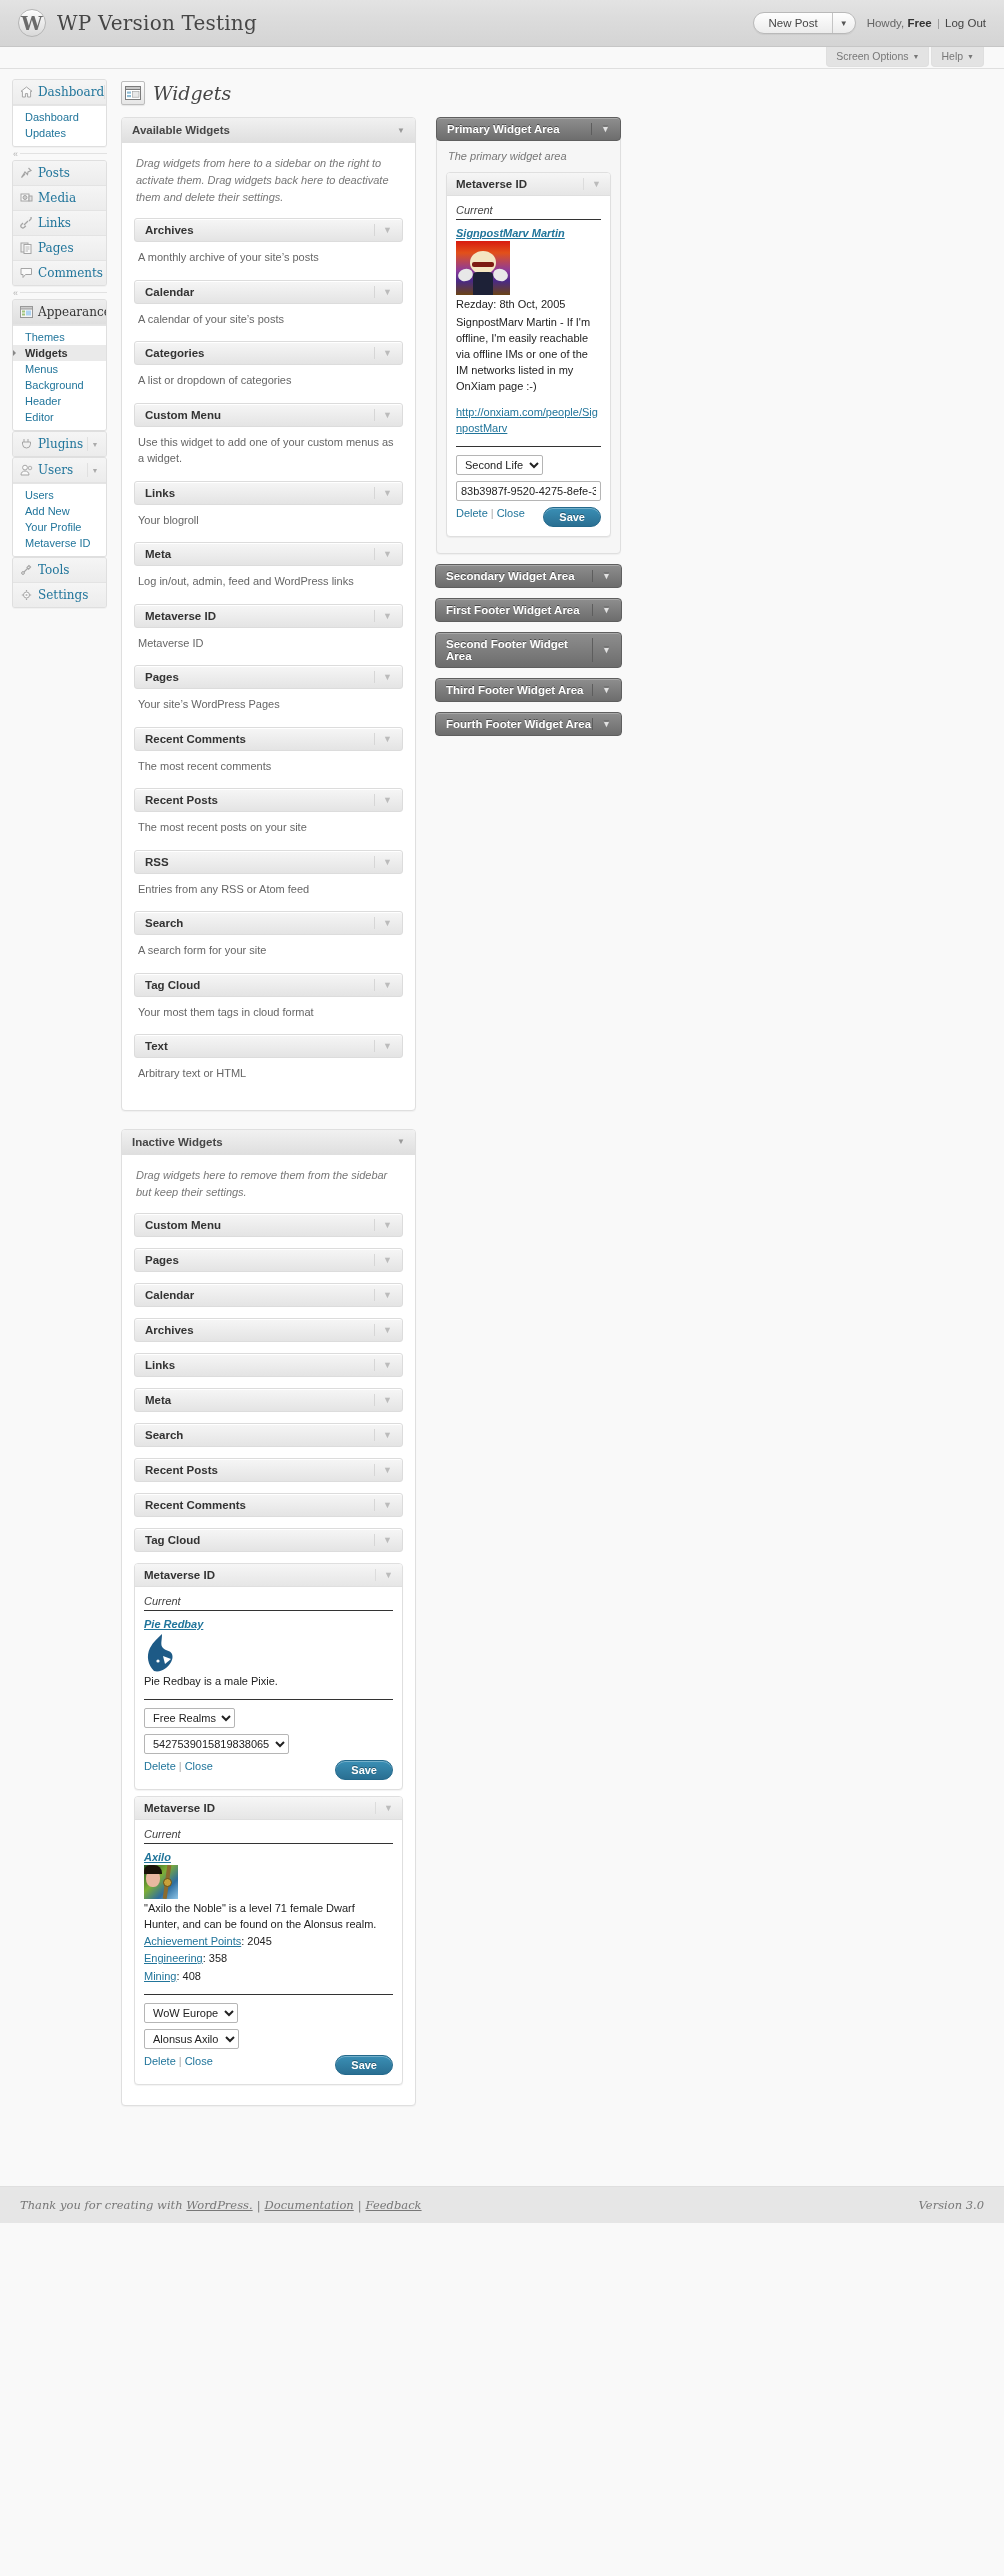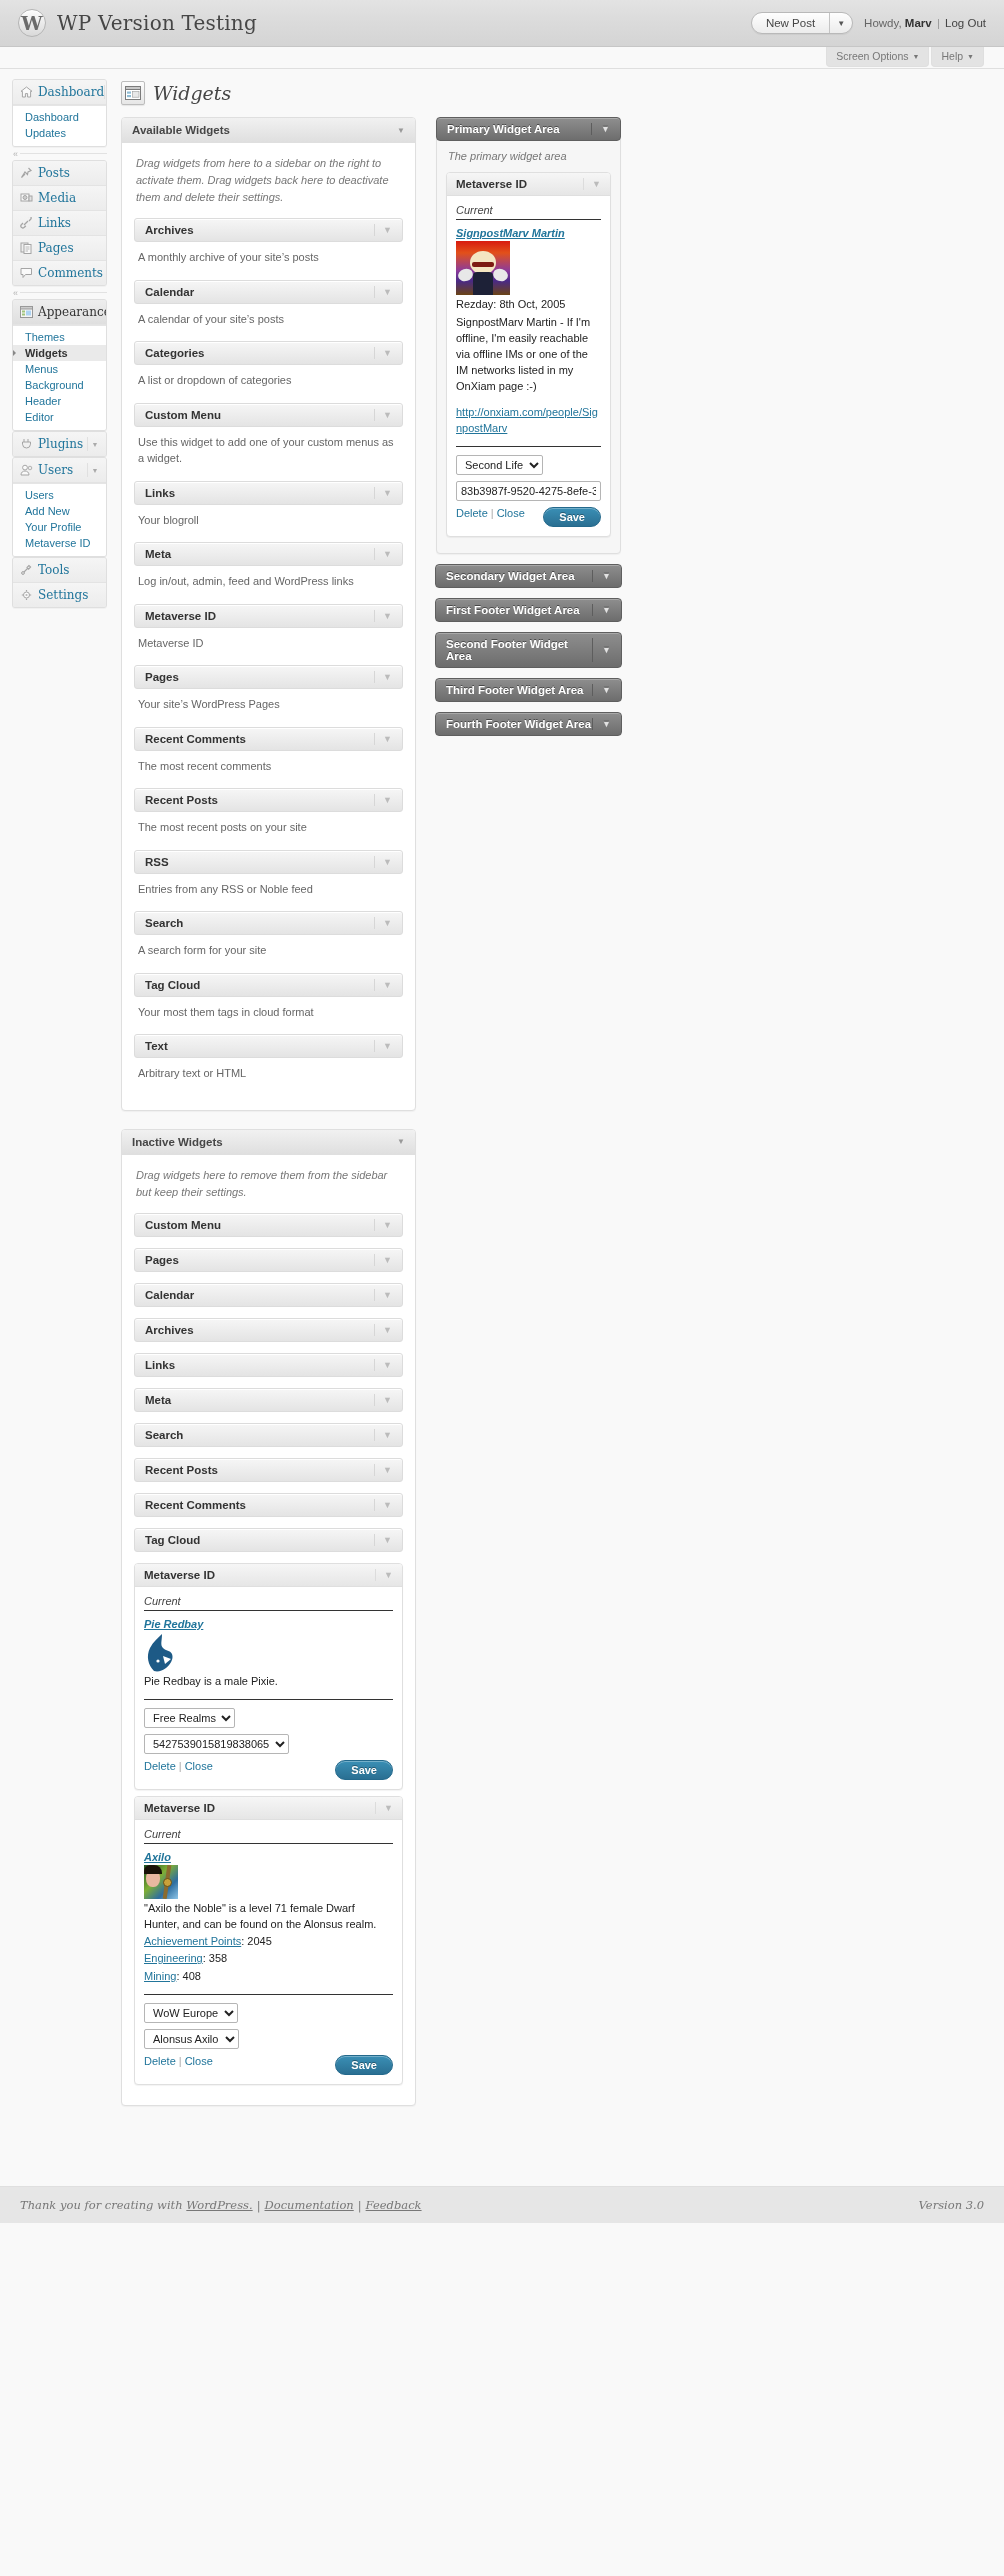--- a/index.html
+++ b/index.html
@@ -502,21 +502,21 @@
 <div class="adminbar">
   <div class="wp-logo">W</div>
   <div class="site-title">WP Version Testing</div>
   <div class="adminbar-right">
     <div class="newpost-btn">
       <span class="lbl">New Post</span>
       <span class="arrow">▼</span>
     </div>
     <div class="howdy">
       <span>Howdy,</span>
-      <strong>Marv</strong>
+      <strong>Free</strong>
       <span class="sep">|</span>
       <a href="#" style="color:#444;">Log Out</a>
     </div>
   </div>
 </div>
 
 <div class="screen-meta">
   <div class="screen-meta-links">
     <div class="smtab">
       <span>Screen Options</span>
@@ -771,21 +771,21 @@
                     <span>Recent Posts</span>
                     <span class="tri">▼</span>
                   </div>
                   <div class="wdesc">The most recent posts on your site</div>
                 </div>
                 <div class="wrow">
                   <div class="wbar">
                     <span>RSS</span>
                     <span class="tri">▼</span>
                   </div>
-                  <div class="wdesc">Entries from any RSS or Noble feed</div>
+                  <div class="wdesc">Entries from any RSS or Atom feed</div>
                 </div>
                 <div class="wrow">
                   <div class="wbar">
                     <span>Search</span>
                     <span class="tri">▼</span>
                   </div>
                   <div class="wdesc">A search form for your site</div>
                 </div>
                 <div class="wrow">
                   <div class="wbar">

